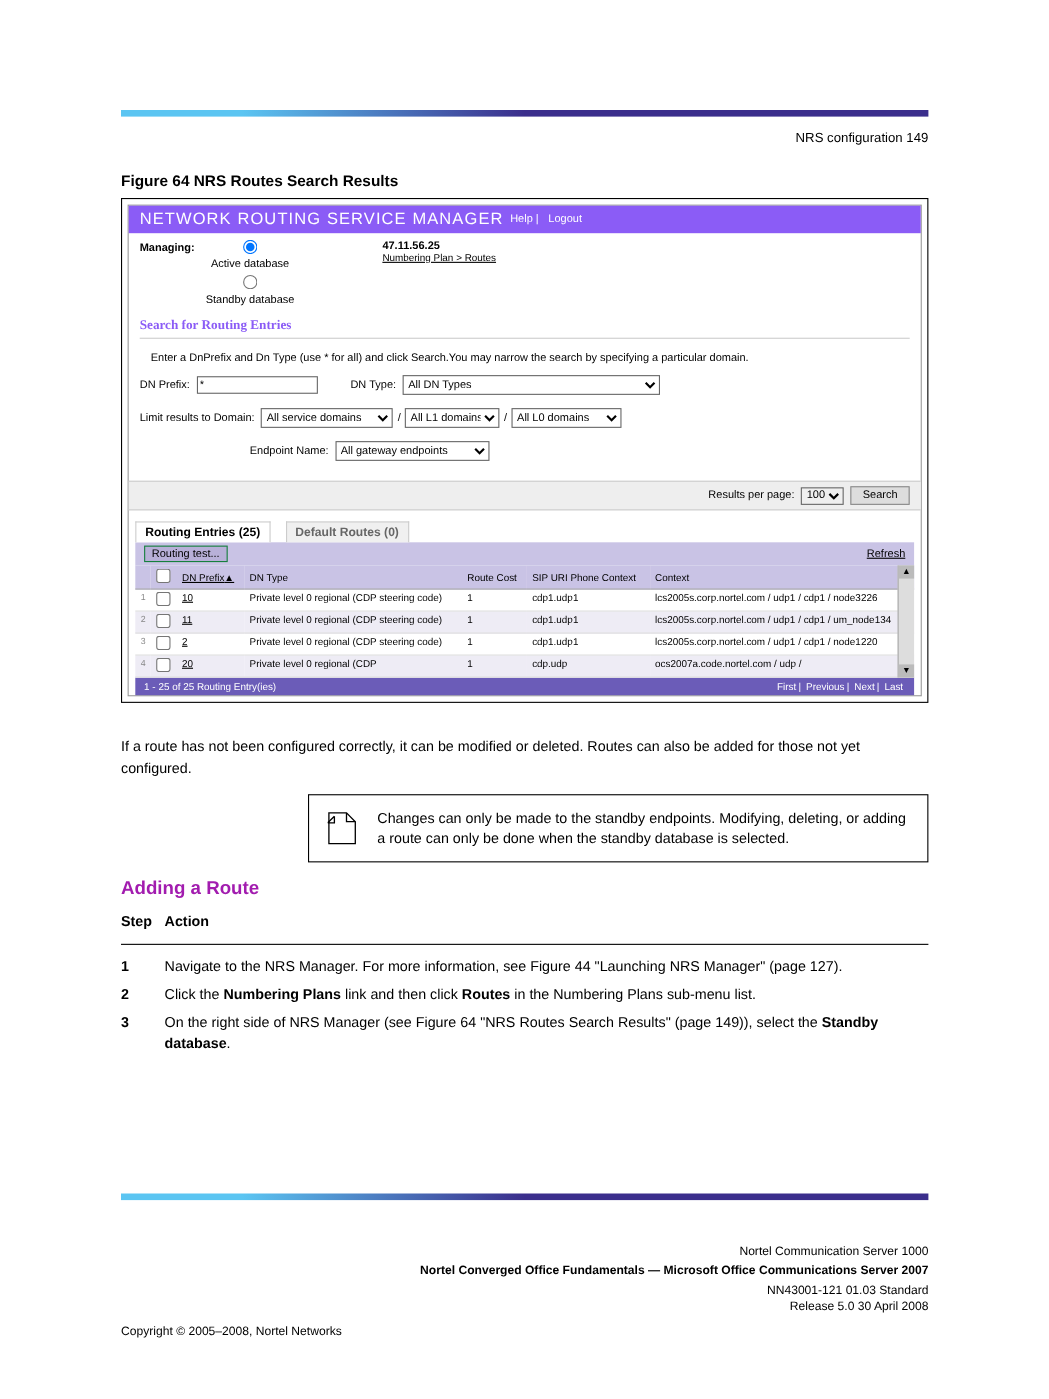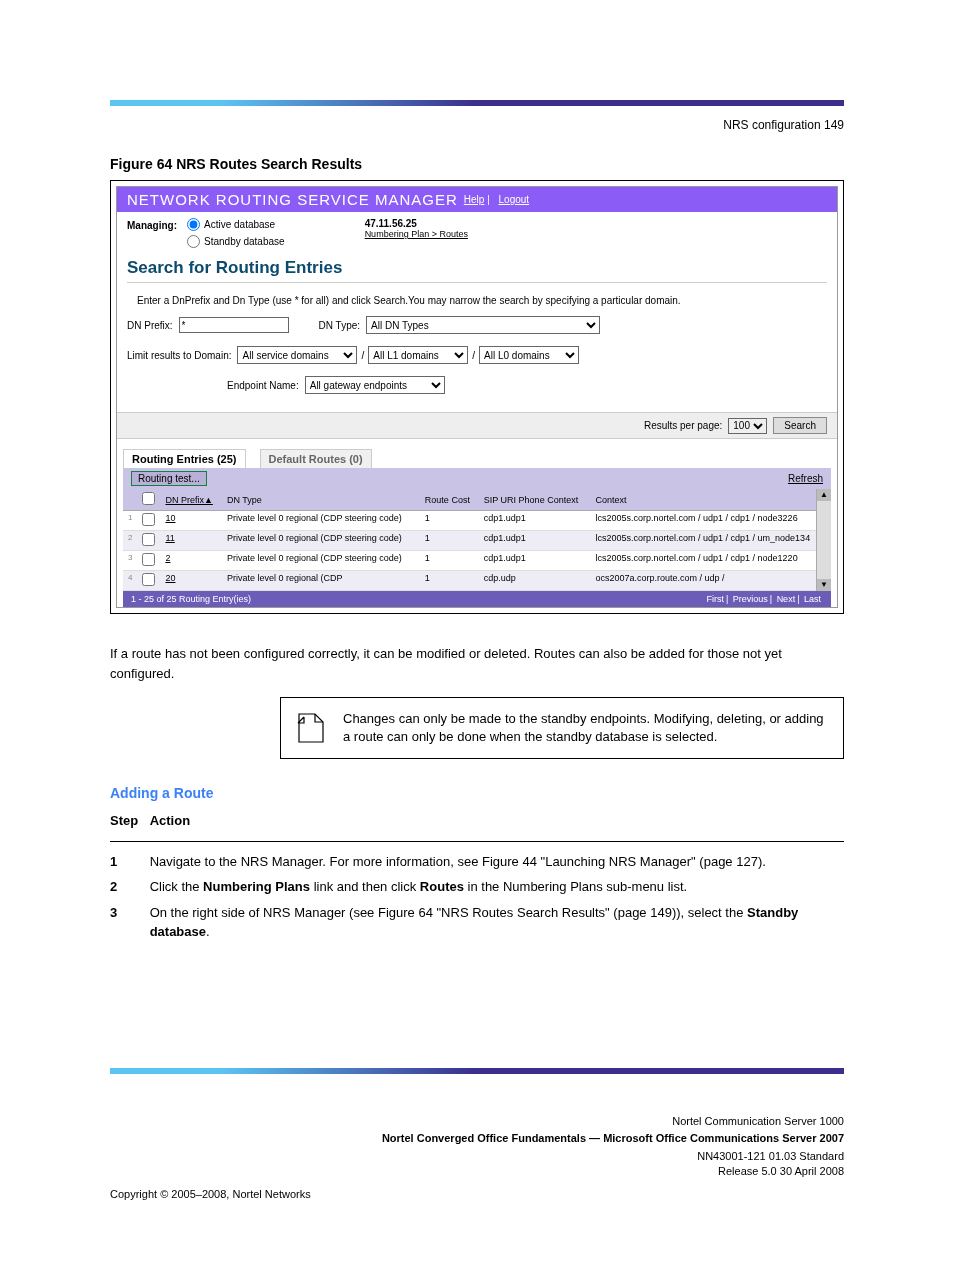--- a/index.html
+++ b/index.html
@@ -11,31 +11,31 @@
   .page { padding: 0 110px 40px 110px; }
   
   .figure-title { font-weight: bold; font-size: 14px; margin-bottom: 8px; }
   
   .screenshot { border: 1px solid #000; background: #fff; padding: 0; margin-bottom: 30px; font-size: 10px; }
   .screenshot-inner { border: 1px solid #999; margin: 5px; }
   
   .header-bar { background: #8b5cf6; color: #fff; padding: 4px 10px; display: flex; align-items: center; }
   .header-title { font-size: 15px; letter-spacing: 1px; font-weight: 300; }
   .header-links { font-size: 10px; }
-  .header-links a { color: #fff; text-decoration: underline; margin-left: 6px; cursor: pointer; }
+  .header-links a { color: #fff; margin-left: 6px; cursor: pointer; }
   
   .managing-row { padding: 6px 10px; font-size: 10px; display: flex; align-items: flex-start; }
   .managing-label { font-weight: bold; margin-right: 10px; padding-top:2px; }
   .managing-radios { display:flex; flex-direction:column; gap:4px; margin-right:80px; }
-  .managing-radios label { display: flex; align-items: center; gap: 4px; }
+  .managing-radios label { display: flex; align-items: center; gap: 4px; flex-direction: column; }
   .ip-breadcrumb { display:flex; flex-direction:column; }
   .ip { font-weight: bold; }
   .breadcrumb { font-size:9px; text-decoration: underline; }
   
-  .section-title { font-weight: bold; font-size: 17px; padding: 4px 10px; color:#0c4a6e; }
+  .section-title { font-weight: bold; font-size: 12px; padding: 4px 10px; color:#8b5cf6;font-family:Liberation Serif, serif; }
   .hr { border-top:1px solid #ccc; margin: 0 10px 4px 10px; }
   
   .instruction { padding: 8px 20px 10px 20px; font-size: 10px; }
   
   .form-area { padding: 0 10px 6px 10px; font-size:10px; }
   .form-row { display:flex; align-items:center; margin-bottom: 12px; }
   .form-row label { margin-right: 6px; }
   .form-row input[type="text"] { border:1px solid #666; height:16px; padding:0 2px; font-size:10px; }
   .form-row select { border:1px solid #666; height:18px; font-size:10px; background:#fff; }
   .sep { margin: 0 4px; }
@@ -68,21 +68,21 @@
   
   .status-row { background:#6b5cb8; color:#fff; padding:3px 8px; font-size:9px; display:flex; justify-content:space-between; margin:0 6px; }
   .status-row .pager a { color:#fff; margin:0 2px; cursor:pointer;text-align:right; }
   
   .body-text { font-size: 13px; line-height: 1.5; margin-bottom: 14px; }
   
   .note-box { border: 1px solid #000; padding: 12px; margin: 14px 0 14px 170px; font-size:13px; line-height:1.4; display:flex; align-items:flex-start; gap:14px; }
   .note-icon { flex:0 0 36px; height:36px; }
   .note-icon svg { width:36px; height:36px; }
   
-  .section-head { font-size: 14px; font-weight:bold; color:#3b82f6; margin: 26px 0 10px 0; }
+  .section-head { font-size: 17px; font-weight:bold; color:#a21caf; margin: 14px 0 10px 0; }
   .step { font-size:13px; line-height:1.5; margin-bottom:6px; }
   .step .num { display:inline-block; width:36px; font-weight:bold; vertical-align:top; }
   .step .txt { display:inline-block; width: calc(100% - 40px); vertical-align:top; }
   .navpath { font-weight:bold; }
   
   .footer-area { padding: 0 110px 20px 110px; font-size:11px; line-height:1.4; }
   .footer-title { font-weight:bold; margin-bottom:2px; }
   .footer-right { text-align:right; margin-bottom:2px; }
   .footer-sub { text-align:right; }
 </style>
@@ -136,21 +136,21 @@
           <label>DN Prefix:</label>
           <input type="text" style="width: 110px;" value="*">
           <span style="width:30px;"></span>
           <label>DN Type:</label>
           <select style="width:234px;"><option>All DN Types</option></select>
         </div>
         <div class="form-row">
           <label>Limit results to Domain:</label>
           <select style="width:120px;"><option>All service domains</option></select>
           <span class="sep">/</span>
-          <select style="width:100px;"><option>All L1 domains</option></select>
+          <select style="width:86px;"><option>All L1 domains</option></select>
           <span class="sep">/</span>
           <select style="width:100px;"><option>All L0 domains</option></select>
         </div>
         <div class="form-row" style="padding-left:100px;">
           <label>Endpoint Name:</label>
           <select style="width:140px;"><option>All gateway endpoints</option></select>
         </div>
       </div>
 
       <div class="results-bar">
@@ -210,21 +210,21 @@
               <td>cdp1.udp1</td>
               <td>lcs2005s.corp.nortel.com / udp1 / cdp1 / node1220</td>
             </tr>
             <tr class="alt">
               <td class="row-idx">4</td>
               <td><input type="checkbox" style=""></td>
               <td><a>20</a></td>
               <td>Private level 0 regional (CDP</td>
               <td>1</td>
               <td>cdp.udp</td>
-              <td>ocs2007a.corp.route.com / udp /</td>
+              <td>ocs2007a.code.nortel.com / udp /</td>
             </tr>
           </tbody>
         </table>
         <div class="scroll-ind">
           <span>▲</span>
           <span>▼</span>
         </div>
       </div>
 
       <div class="status-row">

